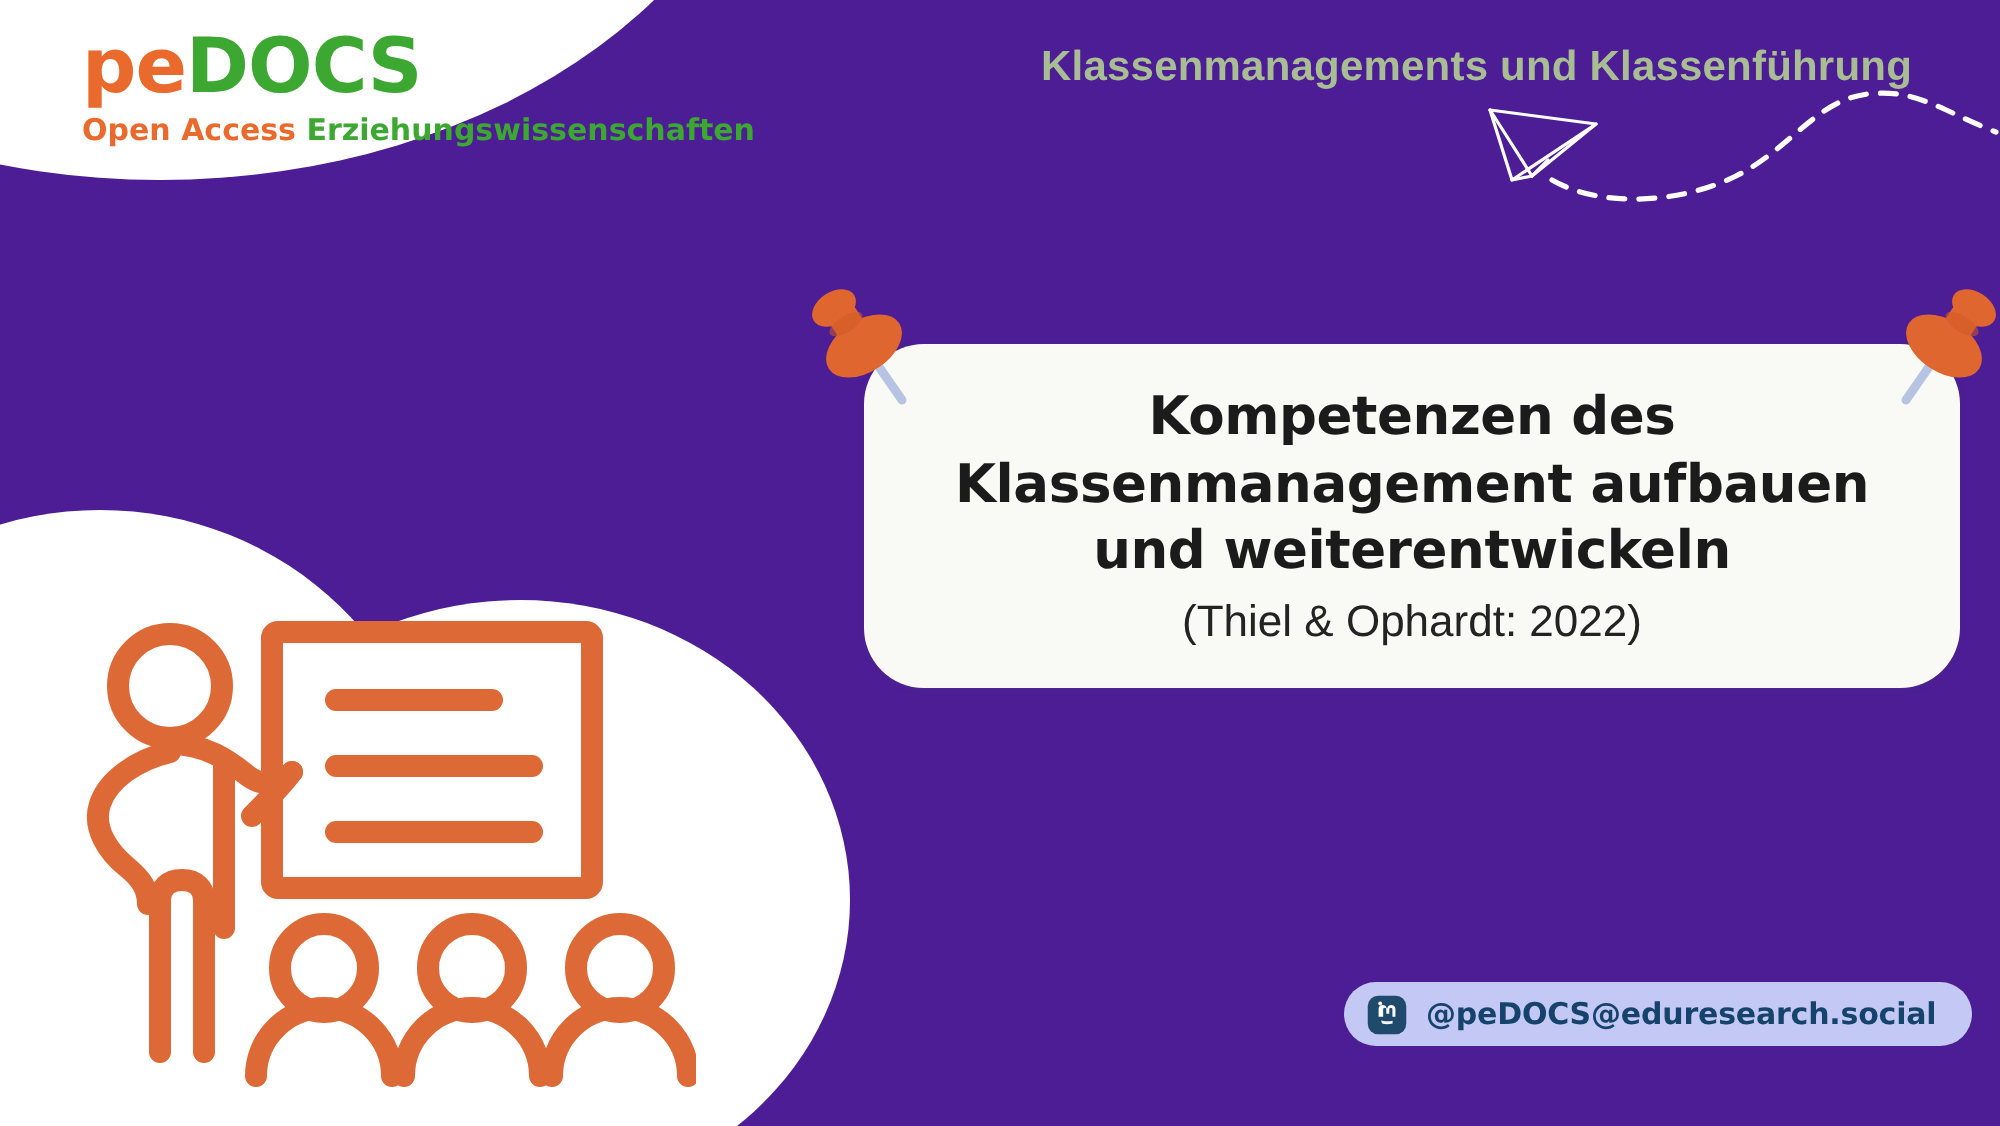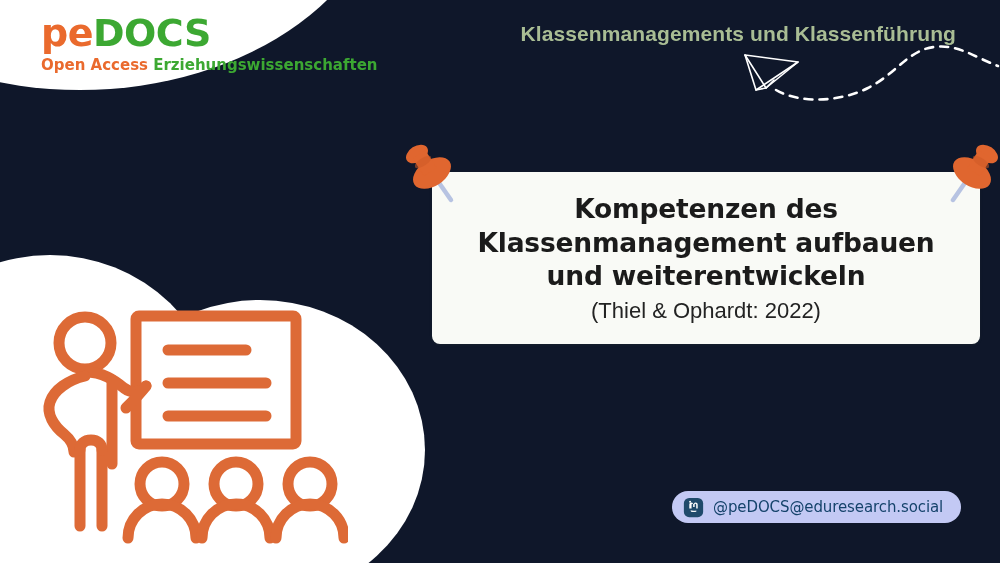--- a/index.html
+++ b/index.html
@@ -5,21 +5,21 @@
   html, body {
     margin: 0;
     padding: 0;
     background: #ffffff;
   }
   #slide {
     position: relative;
     width: 1000px;
     height: 563px;
     overflow: hidden;
-    background: #0f172a;
+    background: #4c1d95;
     font-family: "Liberation Sans", sans-serif;
   }
 
   
   .blob {
     position: absolute;
     background: #ffffff;
     border-radius: 50%;
     pointer-events: none;
   }
@@ -98,21 +98,21 @@
   }
 
   
   .card {
     position: absolute;
     left: 432px;
     top: 172px;
     width: 548px;
     height: 172px;
     background: #f9faf6;
-    border-radius: 8px;
+    border-radius: 30px;
     box-shadow: 0 1px 3px rgba(90,110,70,.10);
     display: flex;
     flex-direction: column;
     align-items: center;
     justify-content: center;
     text-align: center;
     padding: 0 16px;
     box-sizing: border-box;
   }
   .card-title {
@@ -159,21 +159,21 @@
     display: flex;
     align-items: center;
     gap: 9px;
     padding: 0 18px 0 11px;
     background: #c3c9f4;
     border-radius: 16px;
   }
   .handle-icon { width: 21px; height: 21px; display: block; }
   .handle-text {
     font-size: 15px;
-    font-weight: 400;
+    font-weight: 700;
     color: #15436b;
     font-family: "DejaVu Sans", sans-serif;
     letter-spacing: -0.1px;
     white-space: nowrap;
   }
 </style>
 </head>
 <body>
 
 <div id="slide">

